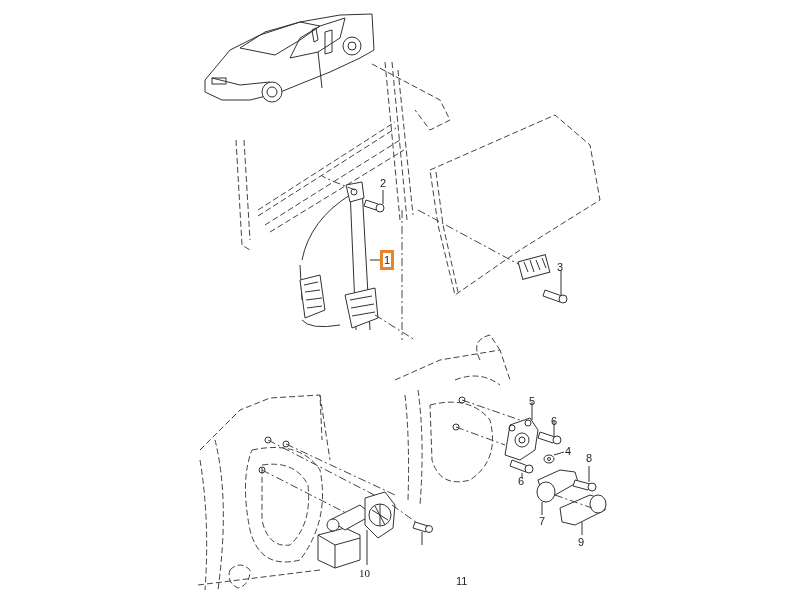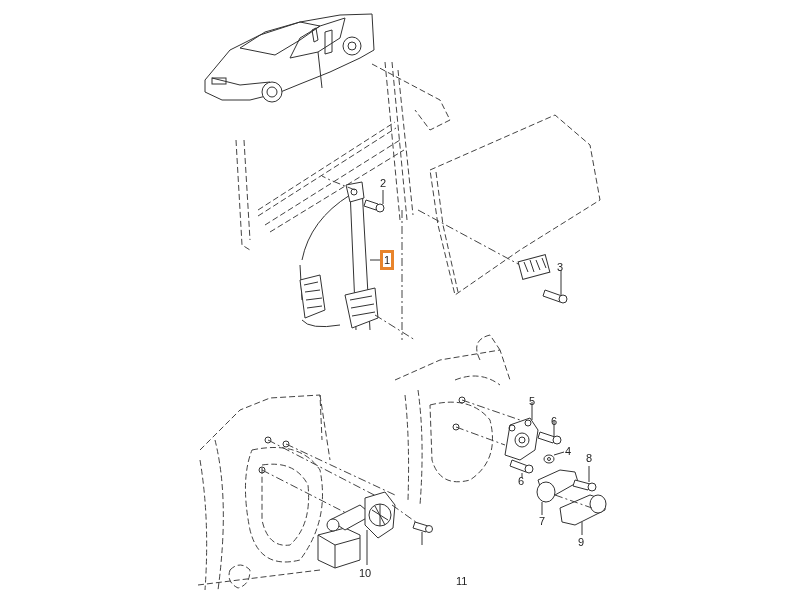--- a/index.html
+++ b/index.html
@@ -178,14 +178,14 @@
 <div class="callout-box">1</div>
 <div class="label" style="left:380px;top:178px;">2</div>
 <div class="label" style="left:557px;top:262px;">3</div>
 <div class="label" style="left:565px;top:446px;">4</div>
 <div class="label" style="left:529px;top:396px;">5</div>
 <div class="label" style="left:551px;top:416px;">6</div>
 <div class="label" style="left:518px;top:476px;">6</div>
 <div class="label" style="left:539px;top:516px;">7</div>
 <div class="label" style="left:586px;top:453px;">8</div>
 <div class="label" style="left:578px;top:537px;">9</div>
-<div class="label" style="left:359px;top:568px;">10</div>
+<div class="label" style="left:359px;top:568px;font-family:Liberation Serif, serif;">10</div>
 <div class="label" style="left:416px;top:576px;margin-left:40px;">11</div>
 
 </body></html>

